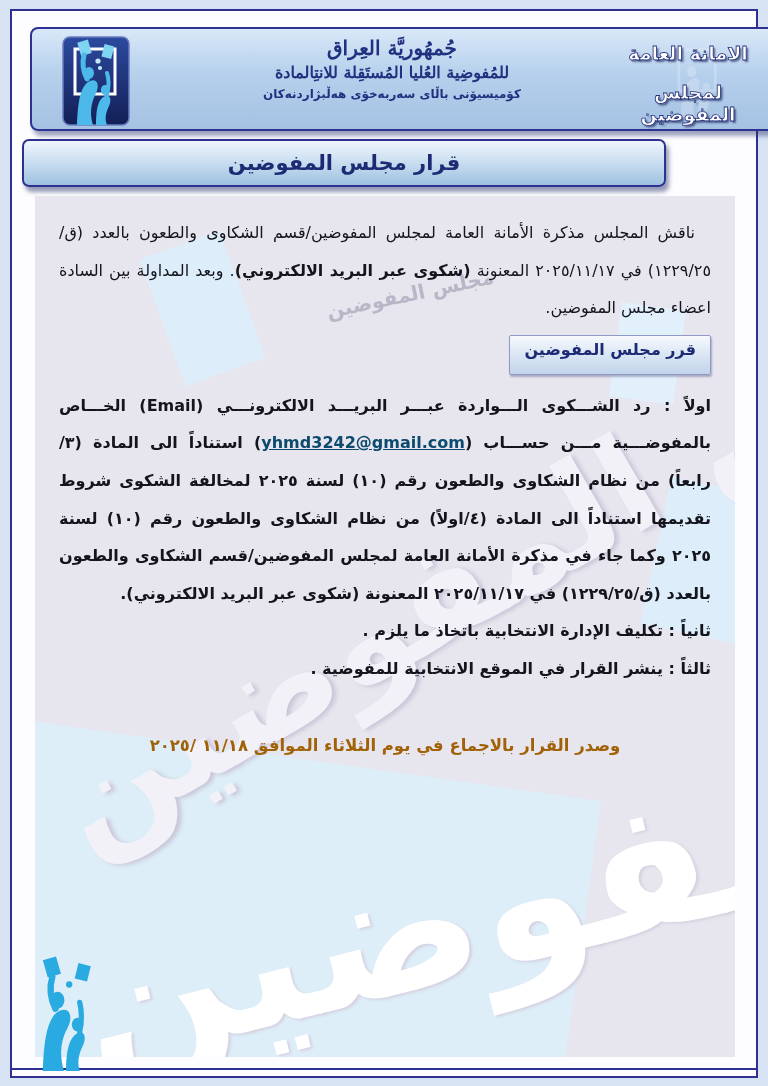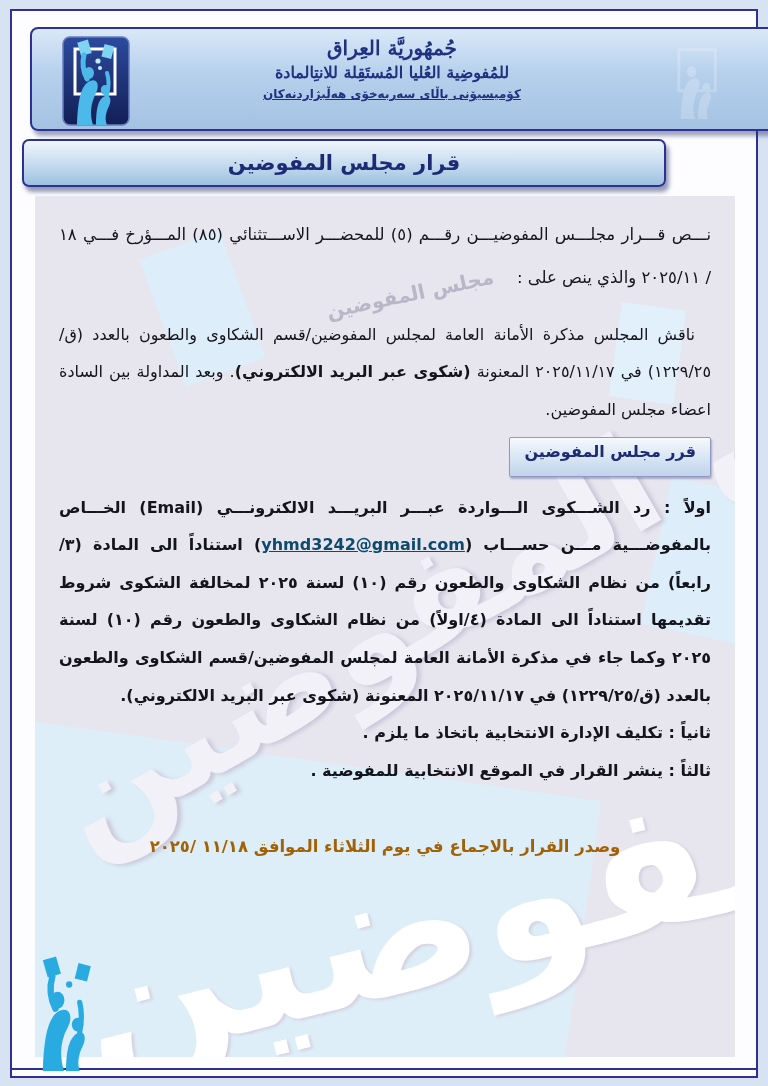--- a/index.html
+++ b/index.html
@@ -27,21 +27,21 @@
     background:linear-gradient(180deg,#d9e8f8 0%,#b6d0ec 45%,#a4c2e3 100%);
     box-shadow:3px 5px 4px rgba(45,55,110,.45);
   }
   .logo-box { position:absolute; left:30px; top:7px; width:68px; height:90px; }
   .header-center {
     position:absolute; left:225px; width:270px; top:7px; text-align:center;
     color:#203180;
   }
   .hc1 { font-family:"DejaVu Serif", serif; font-weight:bold; font-size:20px; line-height:25px; }
   .hc2 { font-family:"DejaVu Serif", serif; font-weight:bold; font-size:16px; line-height:23px; }
-  .hc3 { font-weight:bold; font-size:12px; line-height:21px;text-decoration:underline; }
+  .hc3 { font-weight:bold; font-size:12px; line-height:21px; }
   .hc4 { font-weight:bold; font-size:12.5px; line-height:18px; }
   .header-right {
     position:absolute; right:16px; top:13px; width:160px; text-align:center;
     color:#ffffff; font-weight:bold; font-size:19px;
     -webkit-text-stroke:0.8px #26307c;
     text-shadow:2px 2px 2px rgba(25,35,90,.65);
   }
   .header-right .hr1 { margin-bottom:17px; }
   .ghost-logo { position:absolute; right:55px; top:8px; opacity:.22; }
   
@@ -132,39 +132,42 @@
   <div class="ghost-logo">
     <svg width="62" height="84" viewBox="0 0 68 90">
       <rect x="13" y="13" width="40" height="45" fill="none" stroke="#ffffff" stroke-width="3"></rect>
       <ellipse cx="27" cy="37" rx="5" ry="6" fill="#ffffff"></ellipse>
       <path d="M15,89 C16,63 19,49 28,45 C35,42 38,49 34,57 C28,69 28,79 31,89 Z" fill="#ffffff"></path>
       <ellipse cx="43" cy="54" rx="4.2" ry="5" fill="#ffffff"></ellipse>
       <path d="M34,89 C34,73 36,63 43,60 C48,58 50,64 47,70 C43,78 43,84 45,89 Z" fill="#ffffff"></path>
     </svg>
   </div>
 
+  <div class="header-right">
+    <div class="hr1">الامانة العامة</div>
+    <div class="hr2">لمجلس المفوضين</div>
+  </div>
 </div>
 
 <div class="titlebar">
   <span>قرار مجلس المفوضين</span>
 </div>
 
 <div class="panel">
 
   <div class="wm wm-blue-field"></div>
   <div class="wm wm-rect1"></div>
   <div class="wm wm-rect2"></div>
   <div class="wm wm-rect3"></div>
   <div class="wm wm-text-big1">مجلس المفوضين</div>
   <div class="wm wm-text-big2">المفوضين</div>
   <div class="wm wm-text-small">مجلس المفوضين</div>
 
   <div class="content">
 
-    <p class="p-intro">نـــص قـــرار مجلـــس المفوضيـــن رقـــم (٥) للمحضـــر الاســـتثنائي (٨٥) المـــؤرخ فـــي ١٨ / ٢٠٢٥/١١ والذي ينص على :</p>
 
     <p class="p-disc"><span>ناقش المجلس مذكرة الأمانة العامة لمجلس المفوضين/قسم الشكاوى والطعون بالعدد (ق/١٢٢٩/٢٥) في ٢٠٢٥/١١/١٧ المعنونة </span><b>(شكوى عبر البريد الالكتروني)</b><span>. وبعد المداولة بين السادة اعضاء مجلس المفوضين.</span></p>
 
     <div class="badge-row">
       <span class="badge">قرر مجلس المفوضين</span>
     </div>
 
     <p class="p-item1"><span>اولاً : رد الشـــكوى الـــواردة عبـــر البريـــد الالكترونـــي (Email) الخـــاص بالمفوضـــية مـــن حســـاب (</span><a class="email-link" href="#">yhmd3242@gmail.com</a><span>) استناداً الى المادة (٣/رابعاً) من نظام الشكاوى والطعون رقم (١٠) لسنة ٢٠٢٥ لمخالفة الشكوى شروط تقديمها استناداً الى المادة (٤/اولاً) من نظام الشكاوى والطعون رقم (١٠) لسنة ٢٠٢٥ وكما جاء في مذكرة الأمانة العامة لمجلس المفوضين/قسم الشكاوى والطعون بالعدد (ق/١٢٢٩/٢٥) في ٢٠٢٥/١١/١٧ المعنونة (شكوى عبر البريد الالكتروني).</span></p>
 
     <p class="p-item">ثانياً : تكليف الإدارة الانتخابية باتخاذ ما يلزم .</p>

